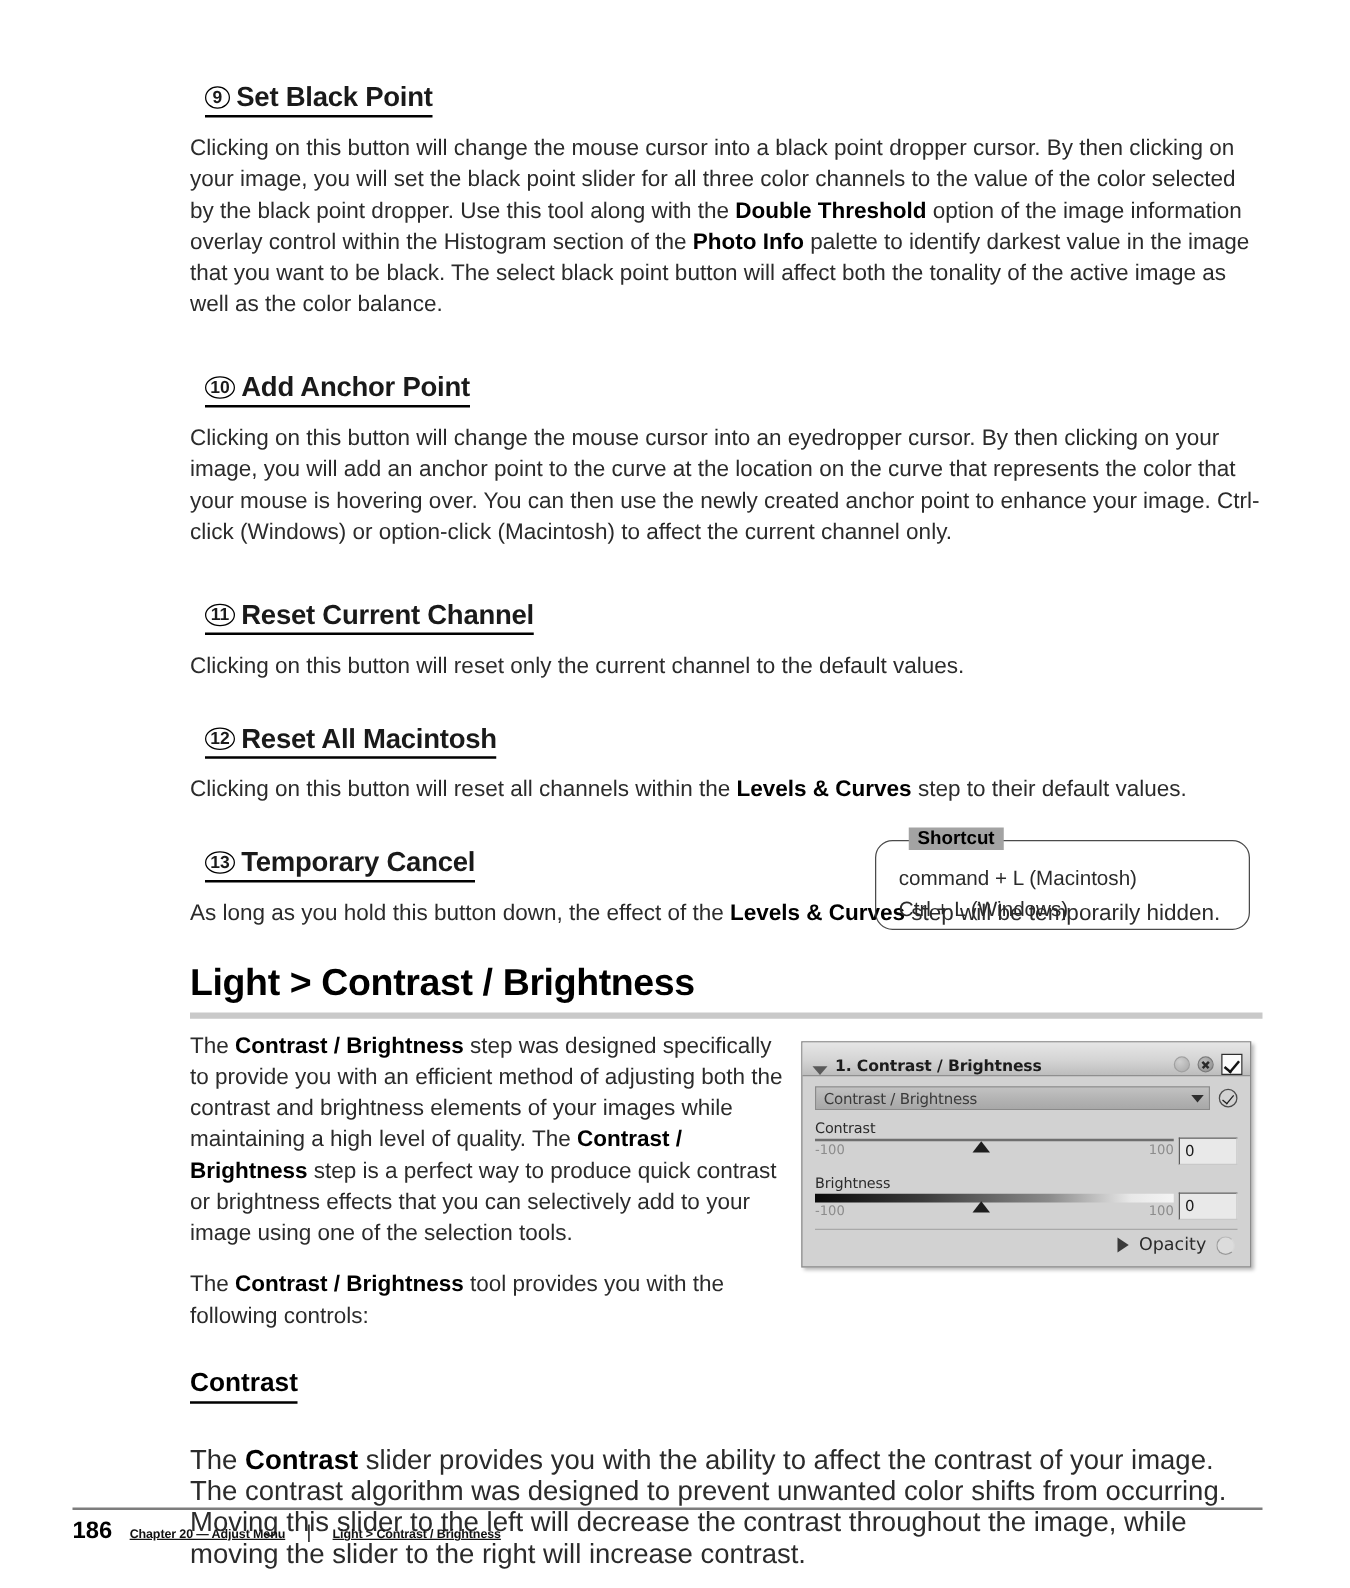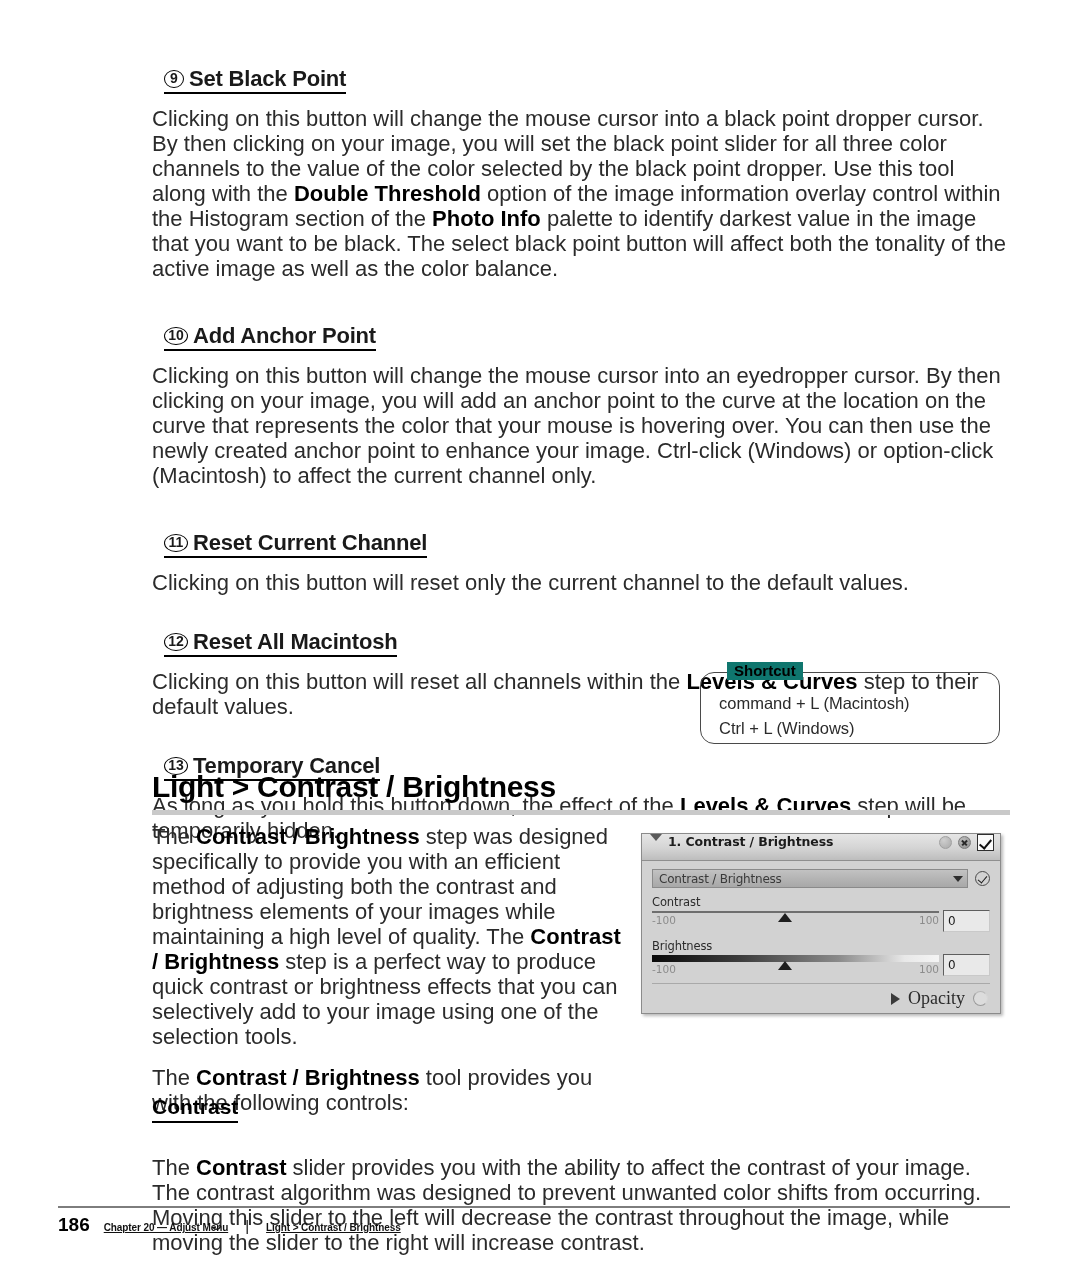--- a/index.html
+++ b/index.html
@@ -66,21 +66,21 @@
   }
   .num-heading .title {
     font-size: 22px;
     font-weight: 700;
     letter-spacing: -0.2px;
   }
 
   
   p.body {
     margin: 9px 0 0 0;
-    font-size: 22px;
+    font-size: 18px;
     line-height: 25px;
     color: #2b2b2b;
     text-align: left;
   }
   p.body b { color: #000; font-weight: 700; }
 
   .gap-lg { height: 30px; }
   .gap-md { height: 22px; }
 
   
@@ -96,21 +96,21 @@
     border-radius: 14px;
     padding: 18px 18px 16px 18px;
     box-sizing: border-box;
     width: 300px;
     height: 72px;
   }
   .shortcut-legend {
     position: absolute;
     top: -11px;
     left: 26px;
-    background: #0f766e;
+    background: #a3a3a3;
     padding: 0 7px;
     font-size: 15px;
     font-weight: 700;
     color: #000;
     line-height: 18px;
   }
   .shortcut-line {
     font-size: 16.5px;
     line-height: 25px;
     color: #2b2b2b;
@@ -160,21 +160,21 @@
     border: 1px solid #8b8b8b;
     box-sizing: border-box;
     box-shadow: 2px 2px 3px rgba(0,0,0,0.28);
     font-family: "DejaVu Sans", sans-serif;
   }
   .app-titlebar {
     height: 27px;
     background: linear-gradient(to bottom, #e6e6e6 0%, #d4d4d4 55%, #bdbdbd 100%);
     border-bottom: 1px solid #8f8f8f;
     display: flex;
-    align-items: flex-start;
+    align-items: flex-end;
     padding: 0 6px 0 8px;
     box-sizing: border-box;
   }
   .tri-down {
     width: 0; height: 0;
     border-left: 6px solid transparent;
     border-right: 6px solid transparent;
     border-top: 7px solid #5a5a5a;
     margin-right: 6px;
   }
@@ -336,24 +336,23 @@
     gap: 8px;
     padding: 4px 2px 0 0;
   }
   .tri-right {
     width: 0; height: 0;
     border-top: 6px solid transparent;
     border-bottom: 6px solid transparent;
     border-left: 9px solid #3a3a3a;
   }
   .opacity-label {
-    font-size: 18px;
+    font-size: 14px;
     color: #2b2b2b;
     font-weight: 400;
-    font-family: Liberation Serif, serif;
   }
   .opacity-knob {
     width: 15px; height: 15px;
     border-radius: 50%;
     border: 1.4px solid #9a9a9a;
     border-right-color: #d6d6d6;
     border-top-color: #b8b8b8;
     box-sizing: border-box;
     background: #dcdcdc;
   }

